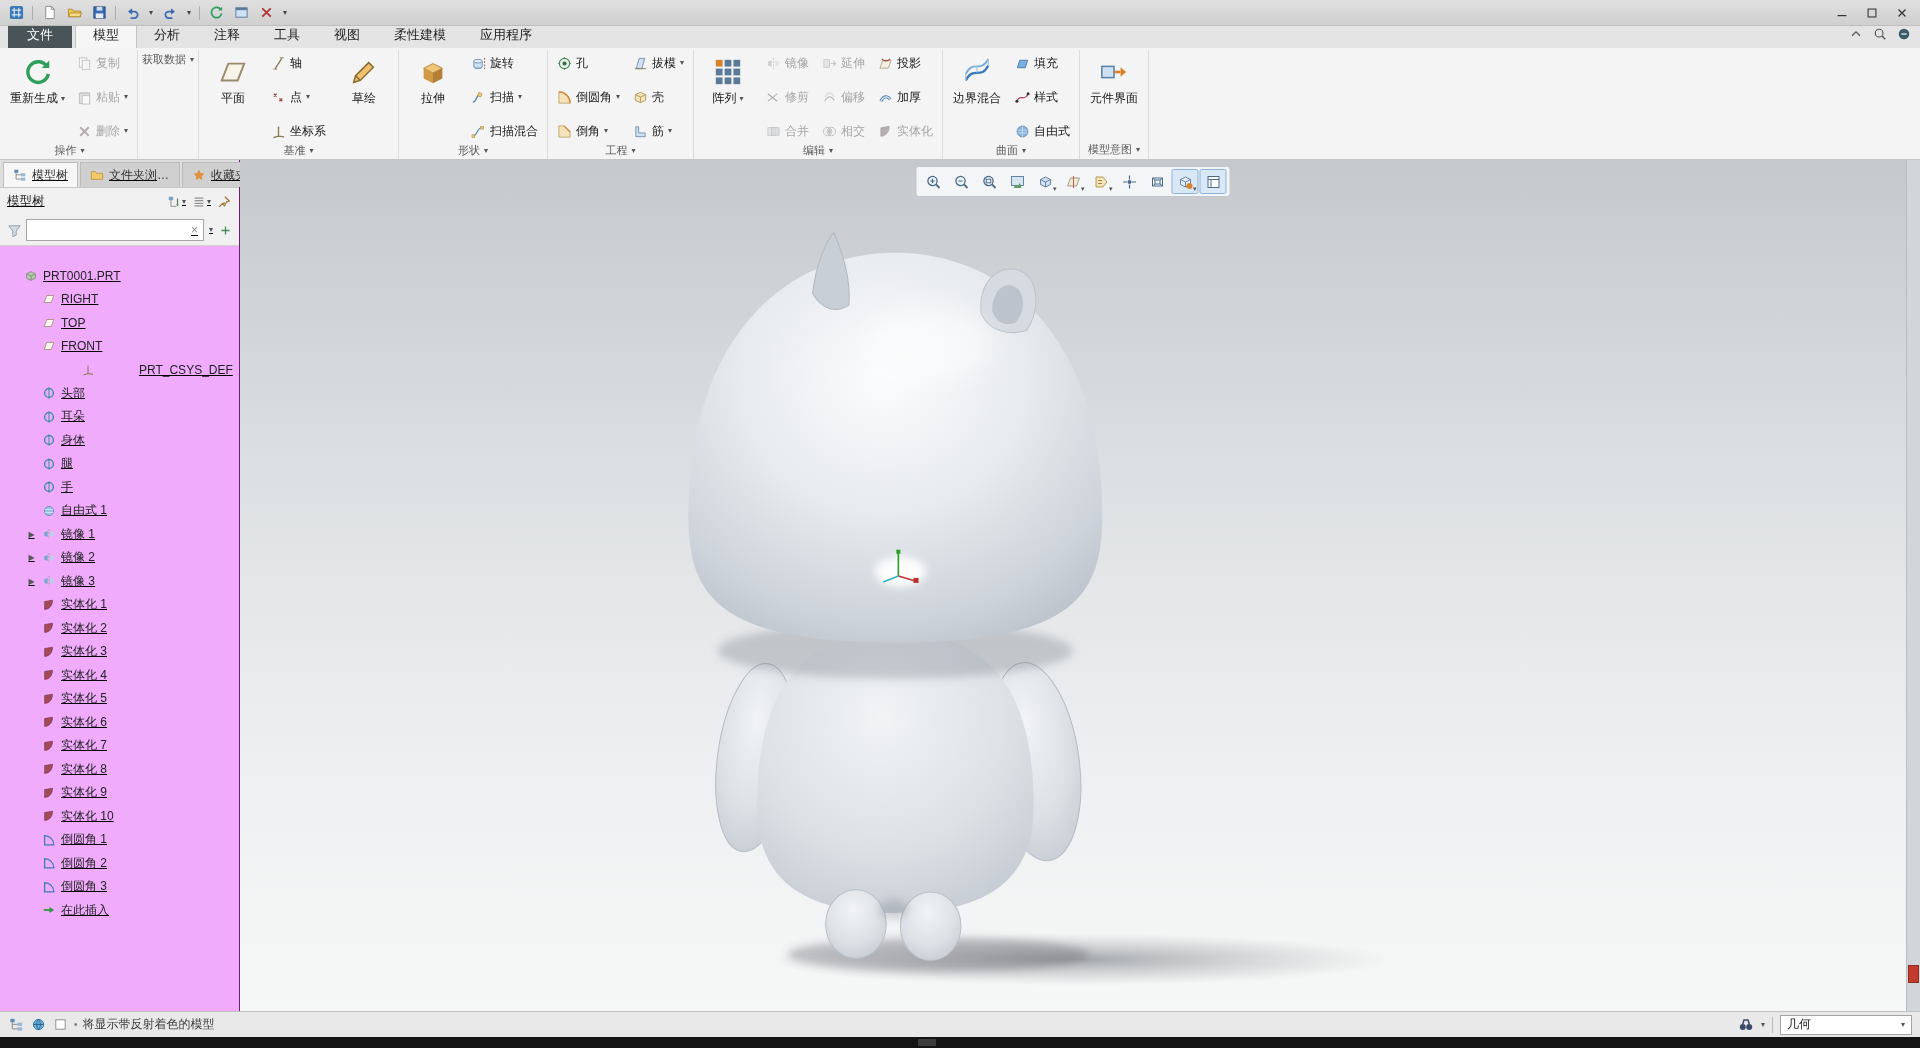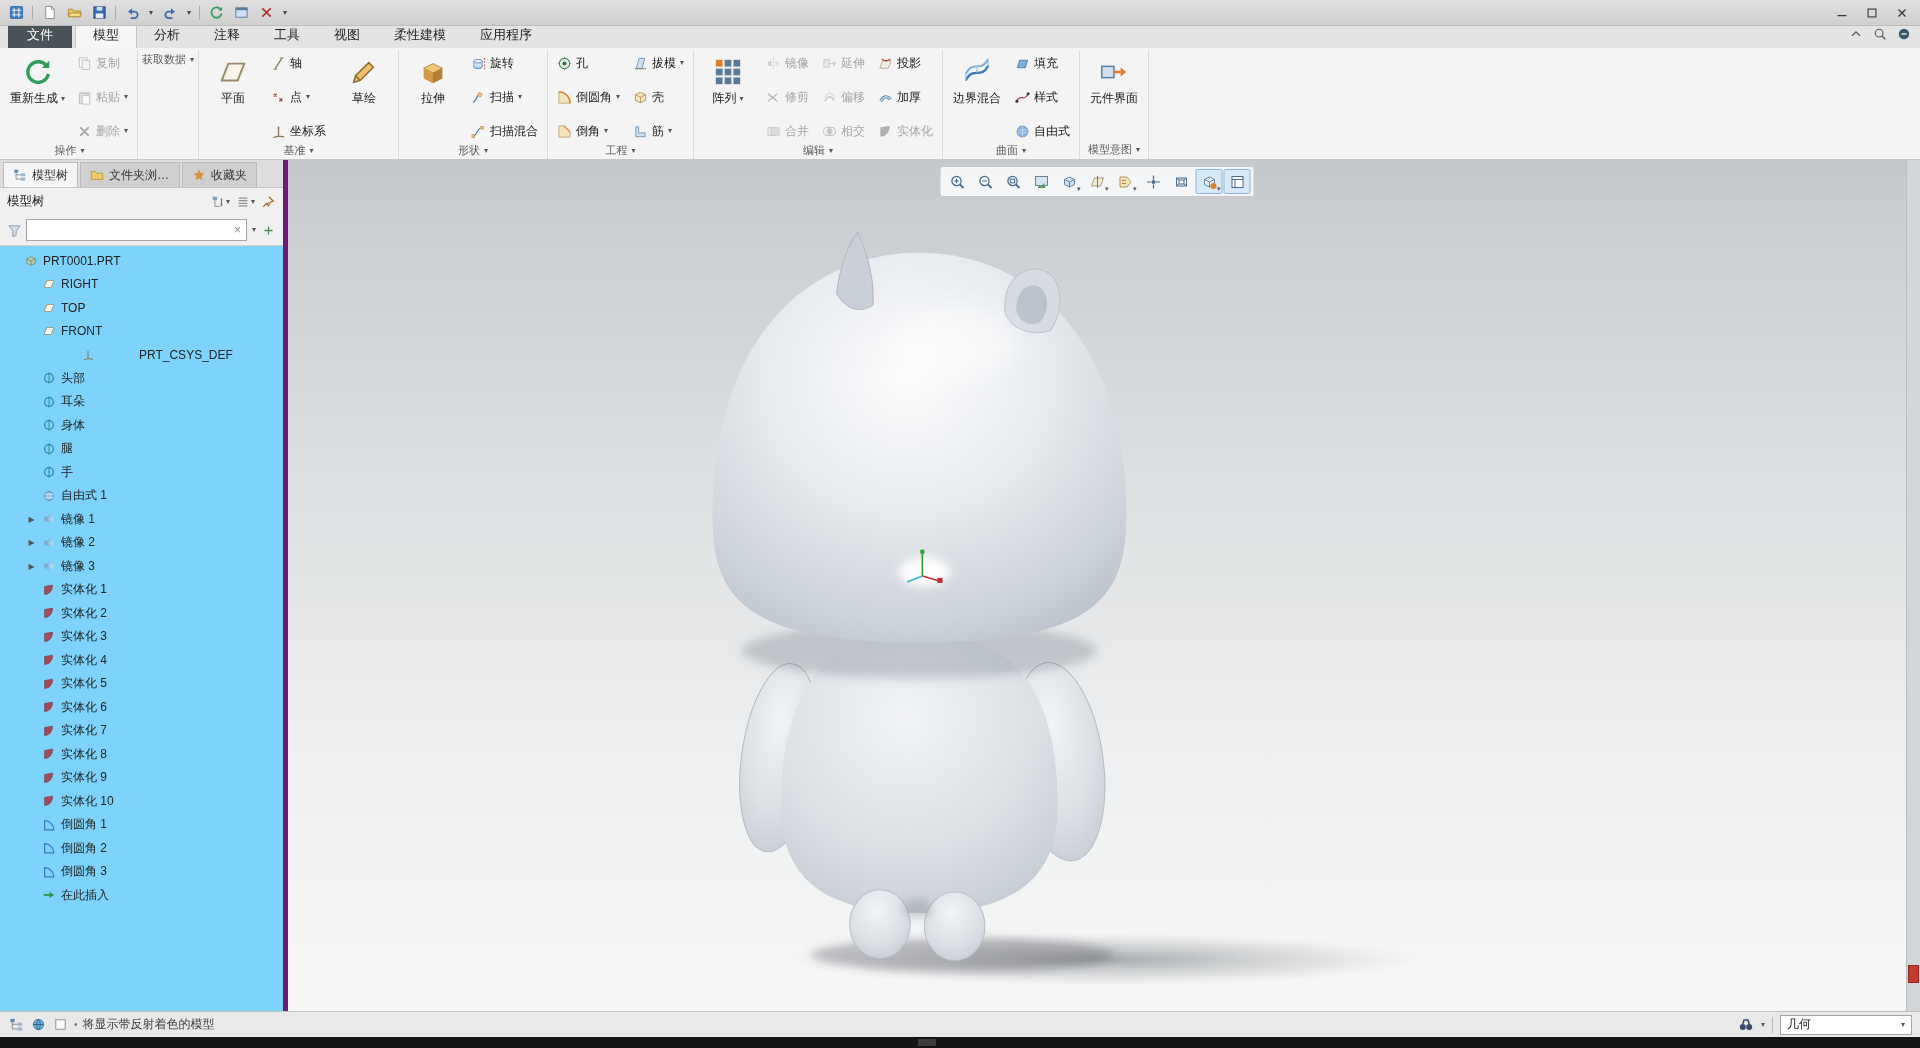--- a/index.html
+++ b/index.html
@@ -33,33 +33,33 @@
   .sbtn.disabled{color:#a6a6a6;cursor:default;}
   .sbtn.disabled .ic{filter:grayscale(.9) opacity(.45);}
   .bigbtn{min-width:60px;display:flex;flex-direction:column;align-items:center;gap:3px;padding:5px 4px 2px;font-size:12px;color:#1a1a1a;border-radius:2px;cursor:pointer;}
   .biglabel{display:flex;align-items:center;gap:3px;white-space:nowrap;}
   .caret{font-size:8px;color:#555;line-height:1;}
 
   
   .main{flex:1;display:flex;min-height:0;}
 
   
-  .panel{width:288px;background:#f0f0f0;border-right:5px solid #701a75;display:flex;flex-direction:column;flex:0 0 auto;}
+  .panel{width:240px;background:#f0f0f0;border-right:1px solid #701a75;display:flex;flex-direction:column;flex:0 0 auto;text-decoration:underline;}
   .paneltabs{height:28px;background:#dedede;display:flex;align-items:flex-end;padding:2px 3px 0;gap:2px;border-bottom:1px solid #c6c6c6;}
   .ptab{height:25px;display:flex;align-items:center;gap:5px;padding:0 9px;font-size:12px;background:#d0d0d0;border:1px solid #bbb;border-bottom:none;color:#333;max-width:100px;cursor:pointer;}
   .ptab .pl{white-space:nowrap;overflow:hidden;text-overflow:ellipsis;}
   .ptab.active{background:#f6f6f6;}
   .treeheader{height:27px;display:flex;align-items:center;padding:0 7px;font-size:12.5px;color:#1f1f1f;gap:4px;}
   .th-icons{margin-left:auto;display:flex;align-items:center;gap:4px;}
   .thbtn{display:flex;align-items:center;gap:1px;border:none;background:transparent;padding:1px;}
   .filterrow{height:30px;display:flex;align-items:center;gap:4px;padding:0 7px;}
   .finput-wrap{flex:1;height:22px;background:#fff;border:1px solid #a5a5a5;display:flex;align-items:center;padding:0 5px;gap:4px;}
   .finput{flex:1;border:none;outline:none;font-size:12px;min-width:0;background:transparent;}
   .clearx{color:#8a8a8a;font-size:12px;line-height:1;}
-  .tree{flex:1;background:#7dd3fc;overflow:hidden;padding:3px 0 0 0;border-top:1px solid #d2d2d2;}
+  .tree{flex:1;background:#f0abfc;overflow:hidden;padding:18px 0 0 0;border-top:1px solid #d2d2d2;}
   .trow{height:23.5px;display:flex;align-items:center;gap:5px;font-size:12px;color:#222;cursor:pointer;}
   .texp{width:11px;font-size:8px;color:#555;text-align:center;flex:0 0 auto;}
   .tlabel{white-space:nowrap;}
 
   
   .canvas{flex:1;position:relative;min-width:0;}
   #scene{position:absolute;inset:0;width:100%;height:100%;display:block;}
   .gtoolbar{position:absolute;top:6px;left:50%;transform:translateX(-50%);display:flex;gap:1px;background:rgba(246,247,248,.95);border:1px solid #c2c7cb;border-radius:3px;padding:2px 3px;z-index:5;}
   .gbtn{width:27px;height:25px;display:flex;align-items:center;justify-content:center;border:1px solid transparent;border-radius:2px;position:relative;background:transparent;cursor:pointer;}
   .gbtn.active{background:#d8e8f6;border-color:#8db4d8;}

